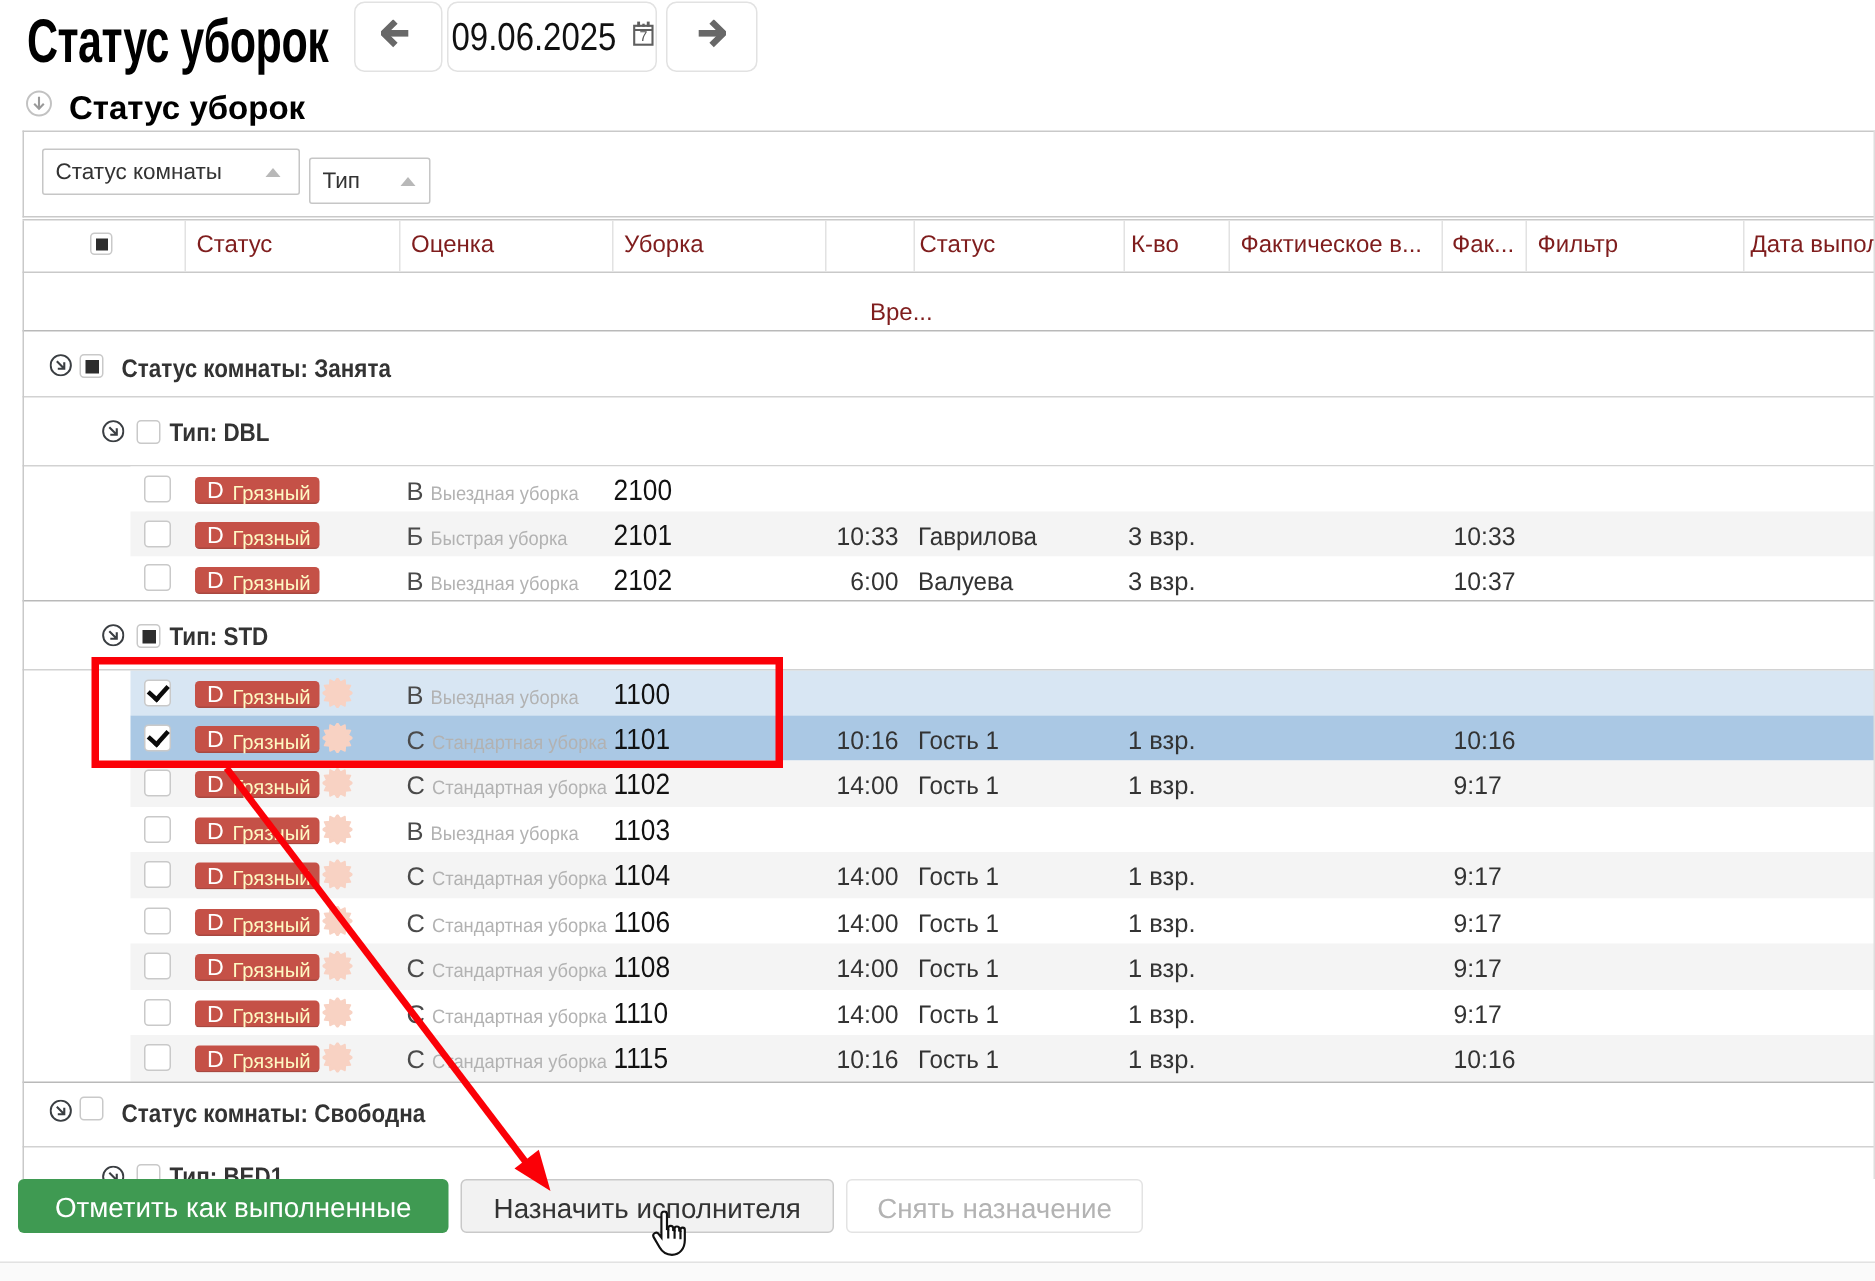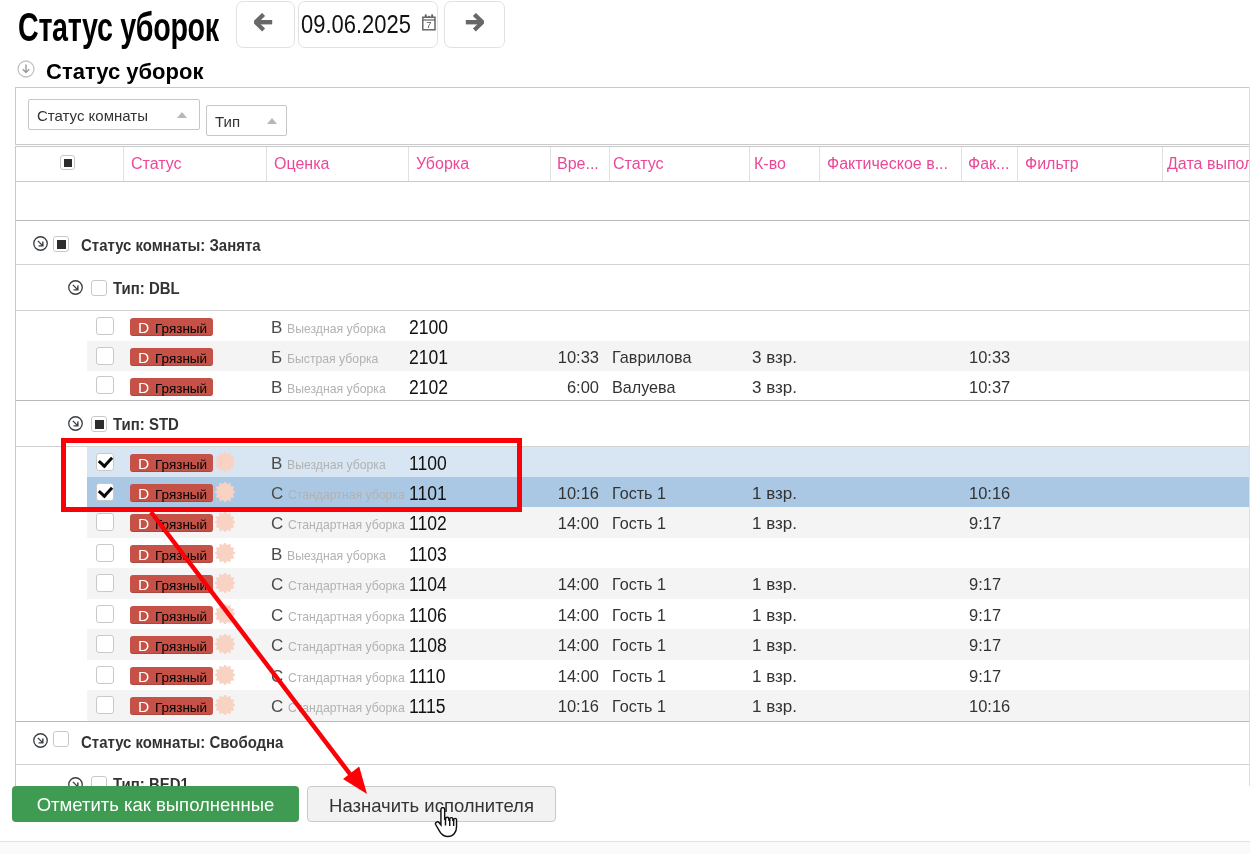--- a/index.html
+++ b/index.html
@@ -22,35 +22,35 @@
 #filterbox { position:absolute; left:15px; top:87px; width:1236px; height:58px;
   border:1px solid #c9c9c9; border-right:none; background:#fff; }
 .sel { position:absolute; background:#fff; border:1px solid #c6c6c6; border-radius:2px; }
 .sel .txt { position:absolute; left:8px; top:50%; transform:translateY(-50%) ; font-size:15px; color:#333; white-space:nowrap; }
 .tri-up { position:absolute; width:0; height:0; border-left:5px solid transparent;
   border-right:5px solid transparent; border-bottom:6px solid #b8b8b8; }
 
 .hline { position:absolute; left:15px; width:1235px; height:1px; background:#c9c9c9; }
 .vline { position:absolute; width:1px; background:#e2e2e2; }
 #gridleft { position:absolute; left:15px; top:147px; width:1px; height:640px; background:#c9c9c9; }
-.hdr { position:absolute; font-size:16px; color:#ec4899; top:155px; white-space:nowrap; }
+.hdr { position:absolute; font-size:16px; color:#7f1d1d; top:155px; white-space:nowrap; }
 .row { position:absolute; left:87px; width:1163px; }
 .grouptxt { position:absolute; font-weight:bold; font-size:17px; color:#333; white-space:nowrap; transform:scaleX(0.88); transform-origin:0 50%; }
 .cb { position:absolute; width:18px; height:18px; background:#fff;
   border:1px solid #c9c9c9; border-radius:3px; }
 .cb.sm { width:15px; height:15px; }
 .cb.md { width:16px; height:16px; }
 .cb.ind::after { content:""; position:absolute; left:50%; top:50%; width:9px; height:9px; margin:-4.5px 0 0 -4.5px; background:#2d2d2d; }
 .cb.sm.ind::after { width:8px; height:8px; margin:-4px 0 0 -4px; }
 .cb.chk::after { content:""; position:absolute; left:2px; top:2px; width:10px; height:6px;
   border-left:3px solid #0a0a0a; border-bottom:3px solid #0a0a0a; transform:rotate(-48deg); }
 .badge { position:absolute; left:43px; top:7px; width:83px; height:18px; background:#c55147;
   border-radius:3px; border-bottom:1px solid #a84840; color:#fff; white-space:nowrap; }
 .badge .d { position:absolute; left:8px; top:1px; font-size:15.5px; }
-.badge .t { position:absolute; left:25px; top:3px; font-size:13.5px; color:#000000; }
+.badge .t { position:absolute; left:25px; top:3px; font-size:13.5px; color:#fef9c3; }
 .clean { position:absolute; left:184px; top:7px; font-size:17px; color:#4a4a4a; white-space:nowrap;}
 .clean .lbl { font-size:13px; color:#b2b2b2; display:inline-block; transform:scaleX(0.94); transform-origin:0 50%; }
 .room { position:absolute; left:322px; top:4.5px; font-size:19.5px; color:#111; transform:scaleX(0.90); transform-origin:0 0; }
 .time { position:absolute; left:452px; width:60px; top:7px; font-size:17px; color:#333; text-align:right; transform:scaleX(0.97); transform-origin:100% 0; }
 .guest { position:absolute; left:525px; top:7px; font-size:17px; color:#333; transform:scaleX(0.95); transform-origin:0 0; }
 .cnt { position:absolute; left:665px; top:7px; font-size:17px; color:#333; }
 .ftime { position:absolute; left:882px; top:7px; font-size:17px; color:#333; transform:scaleX(0.97); transform-origin:0 0; }
 .flower { position:absolute; left:128px; top:5px; }
 
 .gico { position:absolute; width:15px; height:15px; }
@@ -117,21 +117,21 @@
 <div class="vline" style="left:609px; top:147px; height:34px;"></div>
 <div class="vline" style="left:749px; top:147px; height:34px;"></div>
 <div class="vline" style="left:819px; top:147px; height:34px;"></div>
 <div class="vline" style="left:961px; top:147px; height:34px;"></div>
 <div class="vline" style="left:1017px; top:147px; height:34px;"></div>
 <div class="vline" style="left:1162px; top:147px; height:34px;"></div>
 <div class="cb sm ind" style="left:60px; top:155px;"></div>
 <div class="hdr" style="left:131px;">Статус</div>
 <div class="hdr" style="left:274px;">Оценка</div>
 <div class="hdr" style="left:416px;">Уборка</div>
-<div class="hdr" style="left:557px;">Вре...</div>
+<div class="hdr" style="left:580px;margin-top:45px;">Вре...</div>
 <div class="hdr" style="left:613px;">Статус</div>
 <div class="hdr" style="left:754px;">К-во</div>
 <div class="hdr" style="left:827px;">Фактическое в...</div>
 <div class="hdr" style="left:968px;">Фак...</div>
 <div class="hdr" style="left:1025px;">Фильтр</div>
 <div class="hdr" style="left:1167px;">Дата выполнения</div>
 
 <div class="hline" style="top:220px; background:#b9b9b9;"></div>
 
 <svg class="gico" style="left:33px; top:235.5px;" width="16" height="16" viewBox="0 0 16 16">
@@ -365,20 +365,21 @@
 </svg>
 <div class="cb md" style="left:91px; top:776px;"></div>
 <div class="grouptxt" style="left:113px; top:775px;">Тип: BED1</div>
 
 <div id="gridleft"></div>
 <div class="abs" style="left:1249px; top:87px; width:1px; height:699px; background:#dedede;"></div>
 
 <div id="btnbar">
   <div class="btn" id="btn2"><span class="btntxt">Назначить исполнителя</span></div>
   <div class="btn" id="btn1"><span class="btntxt">Отметить как выполненные</span></div>
+  <div class="btn" id="btn3"><span class="btntxt">Снять назначение</span></div>
 </div>
 <div id="strip"></div>
 
 <svg class="abs" style="left:0; top:0; pointer-events:none;" width="1250" height="854" viewBox="0 0 1250 854">
   <rect x="63.5" y="440.5" width="456" height="69" fill="none" stroke="#fb0007" stroke-width="5"></rect>
   <line x1="151" y1="512" x2="353" y2="778" stroke="#fb0007" stroke-width="4.5"></line>
   <polygon points="367,794 343,779 359.2,766.5" fill="#fb0007"></polygon>
 </svg>
 
 <svg class="abs" style="left:434px; top:807px;" width="24" height="31" viewBox="0 0 23 30">

